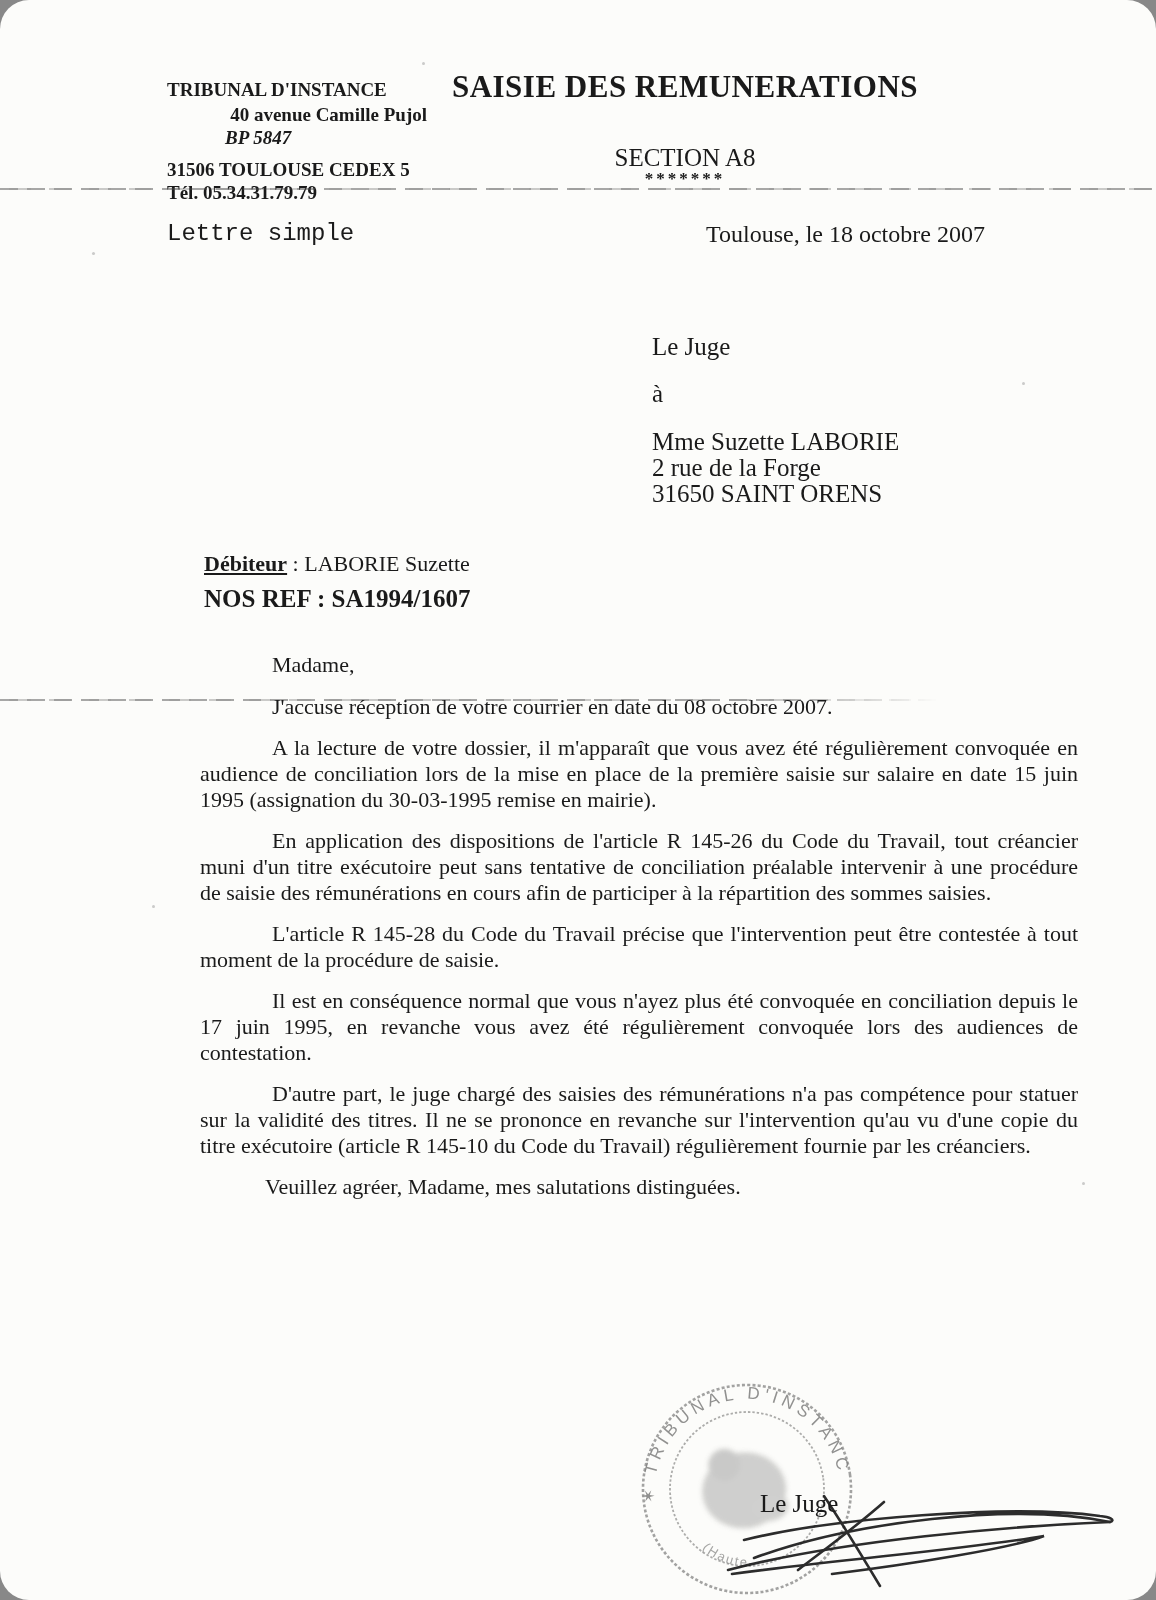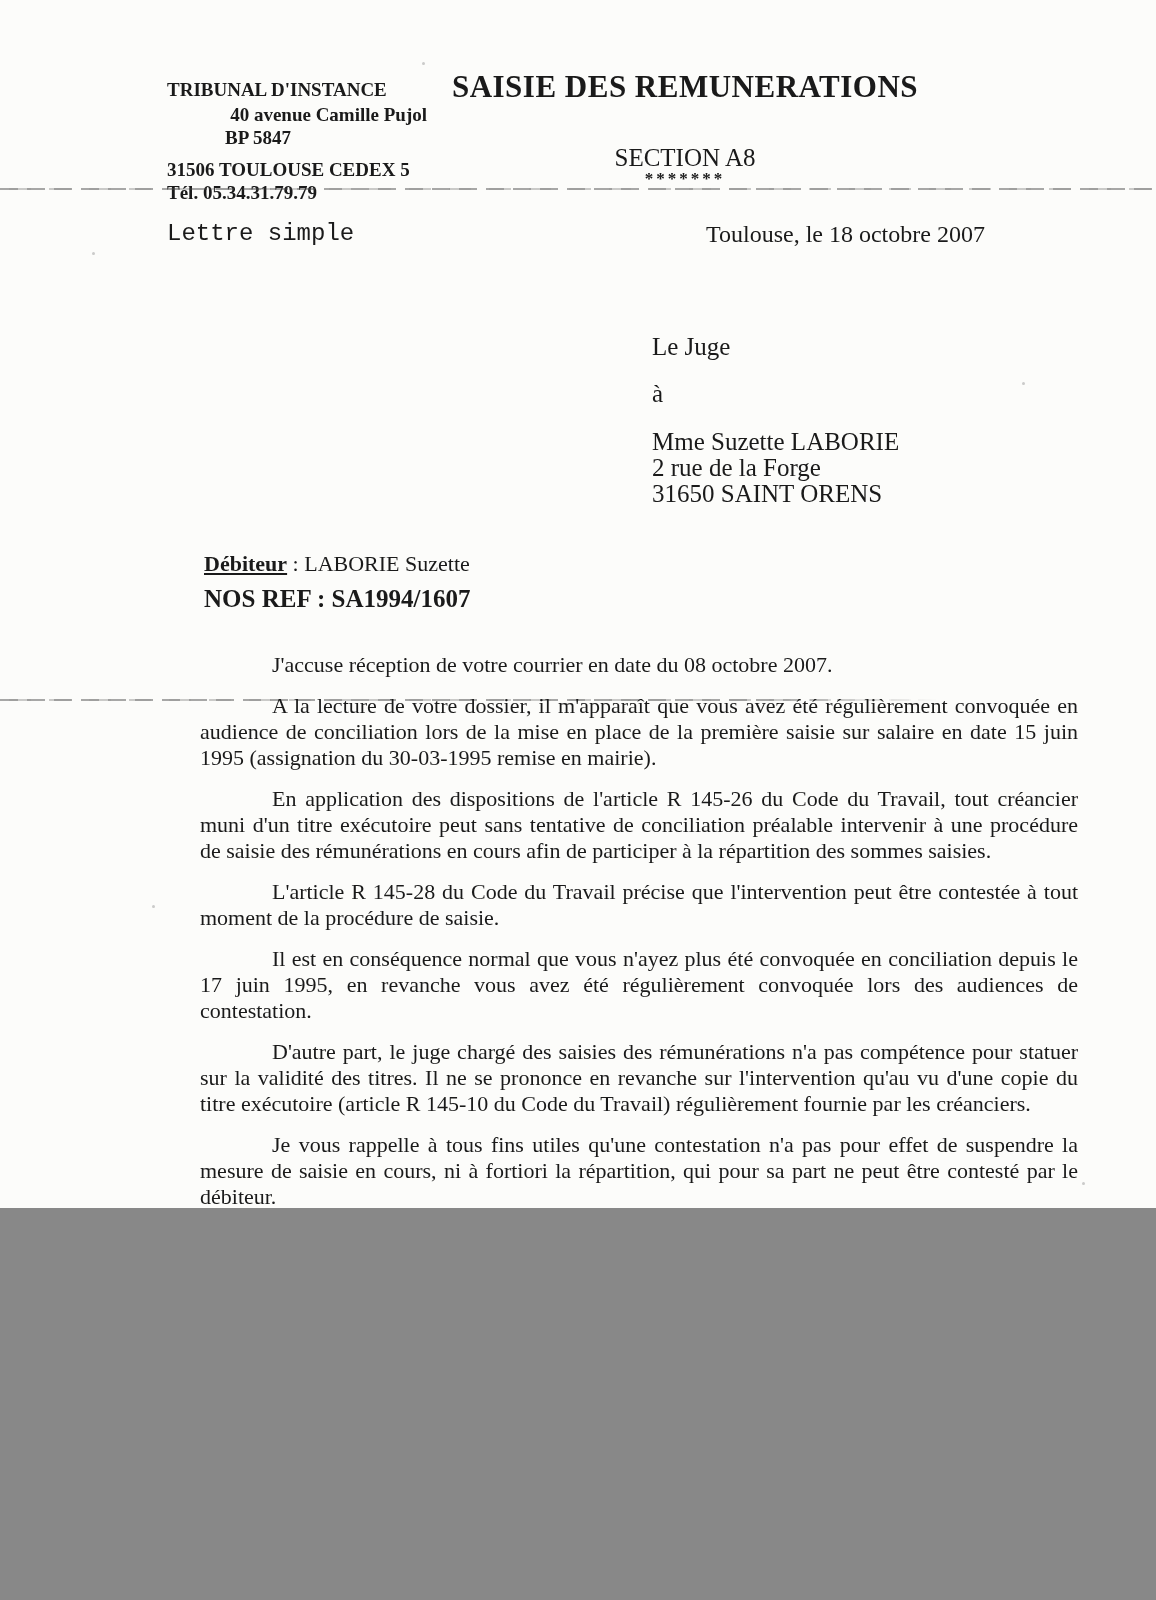--- a/index.html
+++ b/index.html
@@ -1,25 +1,26 @@
 <!DOCTYPE html>
 <html><head>
 <meta charset="utf-8">
 <style>
   html,body{margin:0;padding:0;background:#888;}
   .page{
-    position:relative;width:1156px;height:1208px;margin:0 auto;
+    position:relative;width:1156px;height:1600px;margin:0 auto;
     background:#fcfcfa;color:#1a1a1a;
     font-family:"Liberation Serif","DejaVu Serif",serif;
     overflow:hidden;
+    border-radius:29px;
   }
   
   .letterhead{position:absolute;left:167px;top:78px;width:260px;font-weight:bold;font-size:19px;line-height:23px;}
   .letterhead .lh2{margin-top:2px;padding-left:8px;text-align:right;}
-  .letterhead .lh3{padding-left:58px;}
+  .letterhead .lh3{padding-left:58px;font-style:italic;}
   .letterhead .lh4{margin-top:9px;}
   
   .title-block{position:absolute;left:420px;top:70px;width:530px;text-align:center;}
   .doc-title{font-size:31px;font-weight:bold;letter-spacing:.5px;line-height:34px;}
   .doc-section{font-size:25px;font-weight:normal;line-height:28px;margin-top:40px;}
   .doc-stars{font-size:17px;font-weight:bold;letter-spacing:3px;line-height:14px;}
   
   .letter-type{position:absolute;left:167px;top:220px;font-size:24px;font-family:Liberation Mono, monospace;}
   .dateline{position:absolute;left:658px;top:221px;font-size:24px;margin-left:48px;}
   
@@ -85,27 +86,27 @@
     <div class="prefix">à</div>
     <div>Mme Suzette LABORIE</div>
     <div>2 rue de la Forge</div>
     <div>31650 SAINT ORENS</div>
   </div>
 
   <div class="debtor-line"><span class="lbl">Débiteur</span><span> : LABORIE Suzette</span></div>
   <div class="ref-line">NOS REF : SA1994/1607</div>
 
   <div class="body-flow">
+    <div class="salutation">Madame,</div>
     <p>J'accuse réception de votre courrier en date du 08 octobre 2007.</p>
     <p>A la lecture de votre dossier, il m'apparaît que vous avez été régulièrement convoquée en audience de conciliation lors de la mise en place de la première saisie sur salaire en date 15 juin 1995 (assignation du 30-03-1995 remise en mairie).</p>
     <p>En application des dispositions de l'article R 145-26 du Code du Travail, tout créancier muni d'un titre exécutoire peut sans tentative de conciliation préalable intervenir à une procédure de saisie des rémunérations en cours afin de participer à la répartition des sommes saisies.</p>
     <p>L'article R 145-28 du Code du Travail précise que l'intervention peut être contestée à tout moment de la procédure de saisie.</p>
     <p>Il est en conséquence normal que vous n'ayez plus été convoquée en conciliation depuis le 17 juin 1995, en revanche vous avez été régulièrement convoquée lors des audiences de contestation.</p>
     <p>D'autre part, le juge chargé des saisies des rémunérations n'a pas compétence pour statuer sur la validité des titres. Il ne se prononce en revanche sur l'intervention qu'au vu d'une copie du titre exécutoire (article R 145-10 du Code du Travail) régulièrement fournie par les créanciers.</p>
-    <p>Je vous rappelle à tous fins utiles qu'une contestation n'a pas pour effet de suspendre la mesure de saisie en cours, ni à fortiori la répartition, qui pour sa part ne peut être contesté par le débiteur.</p>
     <div class="closing">Veuillez agréer, Madame, mes salutations distinguées.</div>
   </div>
 
   <svg class="stamp" viewBox="0 0 238 238">
     <defs>
       <filter id="blur">
           <feGaussianBlur stdDeviation="2.4"></feGaussianBlur>
         </filter>
       <path id="arcTop" d="M 26,122 A 93,93 0 0 1 212,122" fill="none"></path>
       <path id="arcBot" d="M 52,148 A 73,73 0 0 0 190,148" fill="none"></path>

